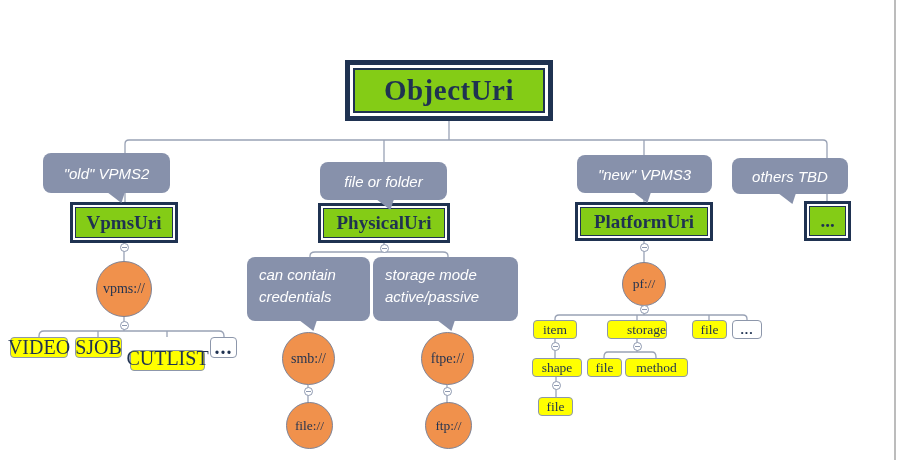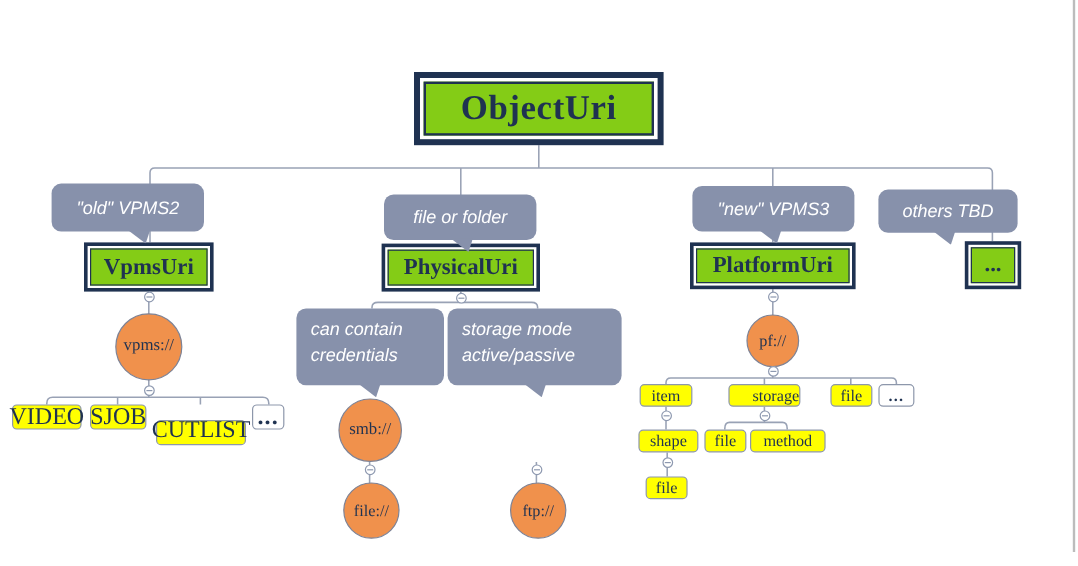--- a/index.html
+++ b/index.html
@@ -119,20 +119,23 @@
 
   <div class="circle" style="left:96px;top:261px;width:56px;height:56px;">
     <span>vpms://</span>
   </div>
   <div class="circle" style="left:282px;top:332px;width:53px;height:53px;">
     <span>smb://</span>
   </div>
   <div class="circle small" style="left:286px;top:402px;width:47px;height:47px;">
     <span>file://</span>
   </div>
+  <div class="circle" style="left:421px;top:332px;width:53px;height:53px;">
+    <span>ftpe://</span>
+  </div>
   <div class="circle small" style="left:425px;top:402px;width:47px;height:47px;">
     <span>ftp://</span>
   </div>
   <div class="circle small" style="left:622px;top:262px;width:44px;height:44px;">
     <span>pf://</span>
   </div>
 
   <div class="ybox" style="left:10px;top:337px;width:58px;height:21px;">
     <span>VIDEO</span>
   </div>

